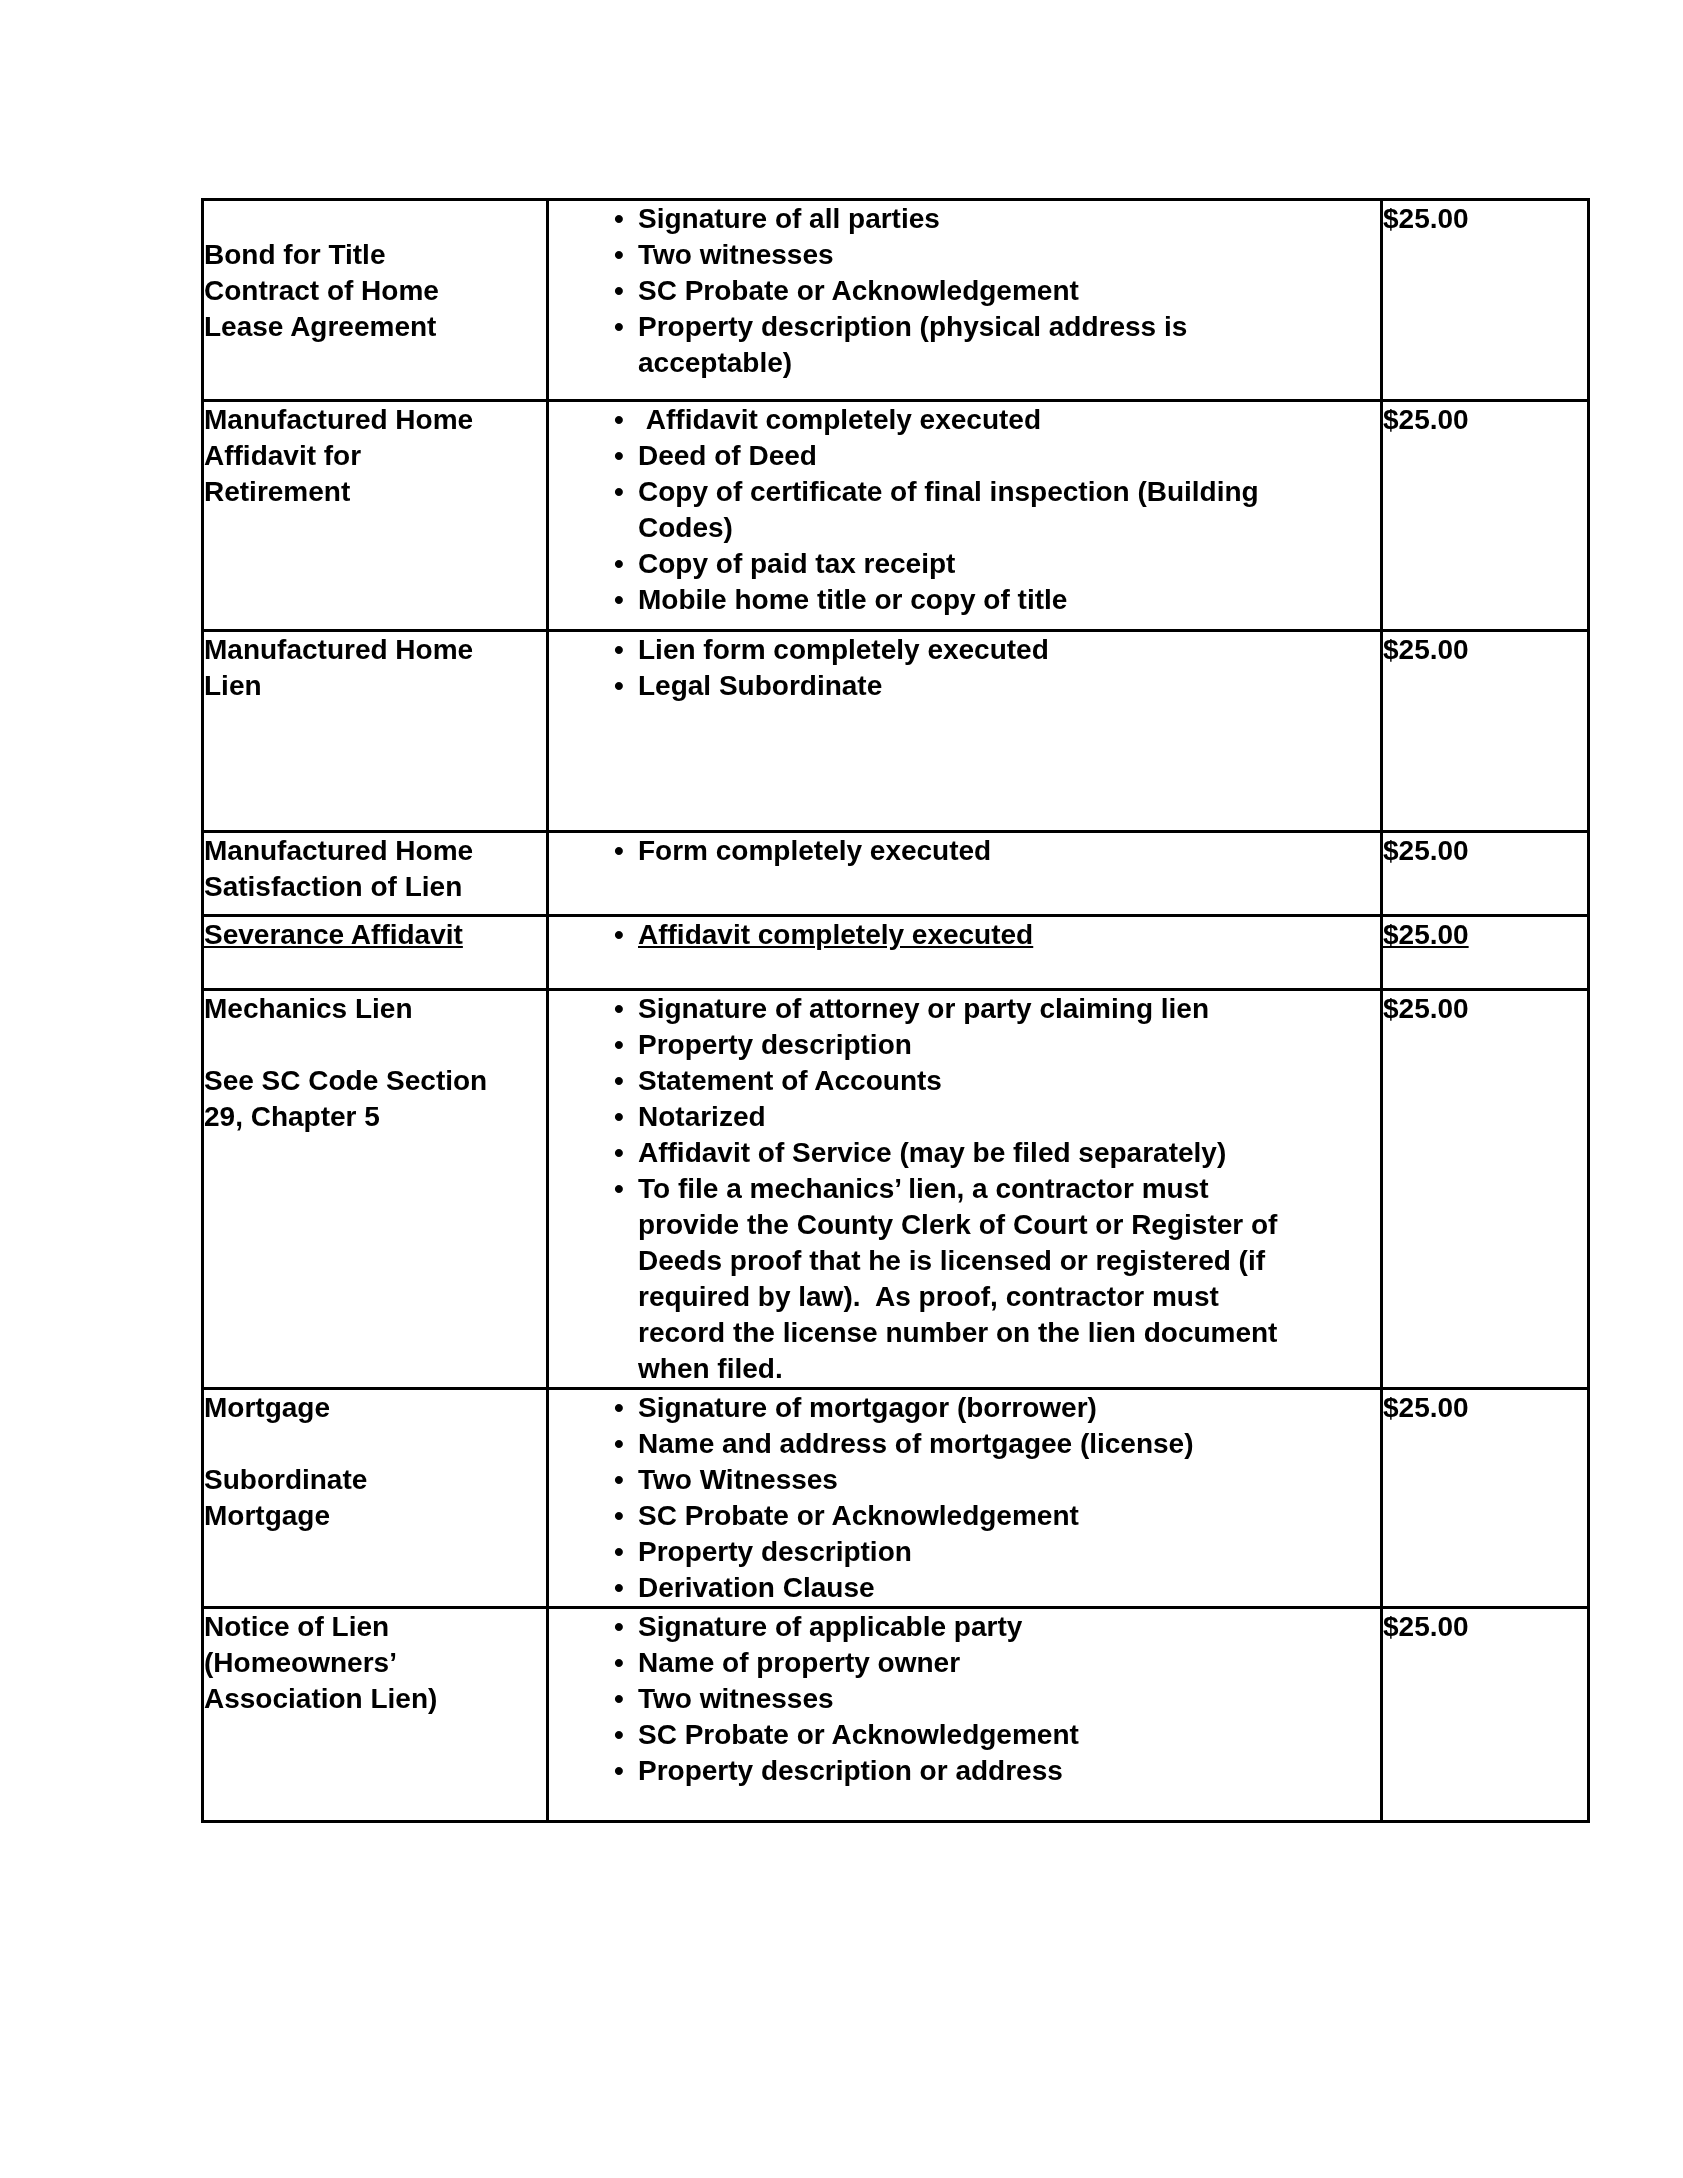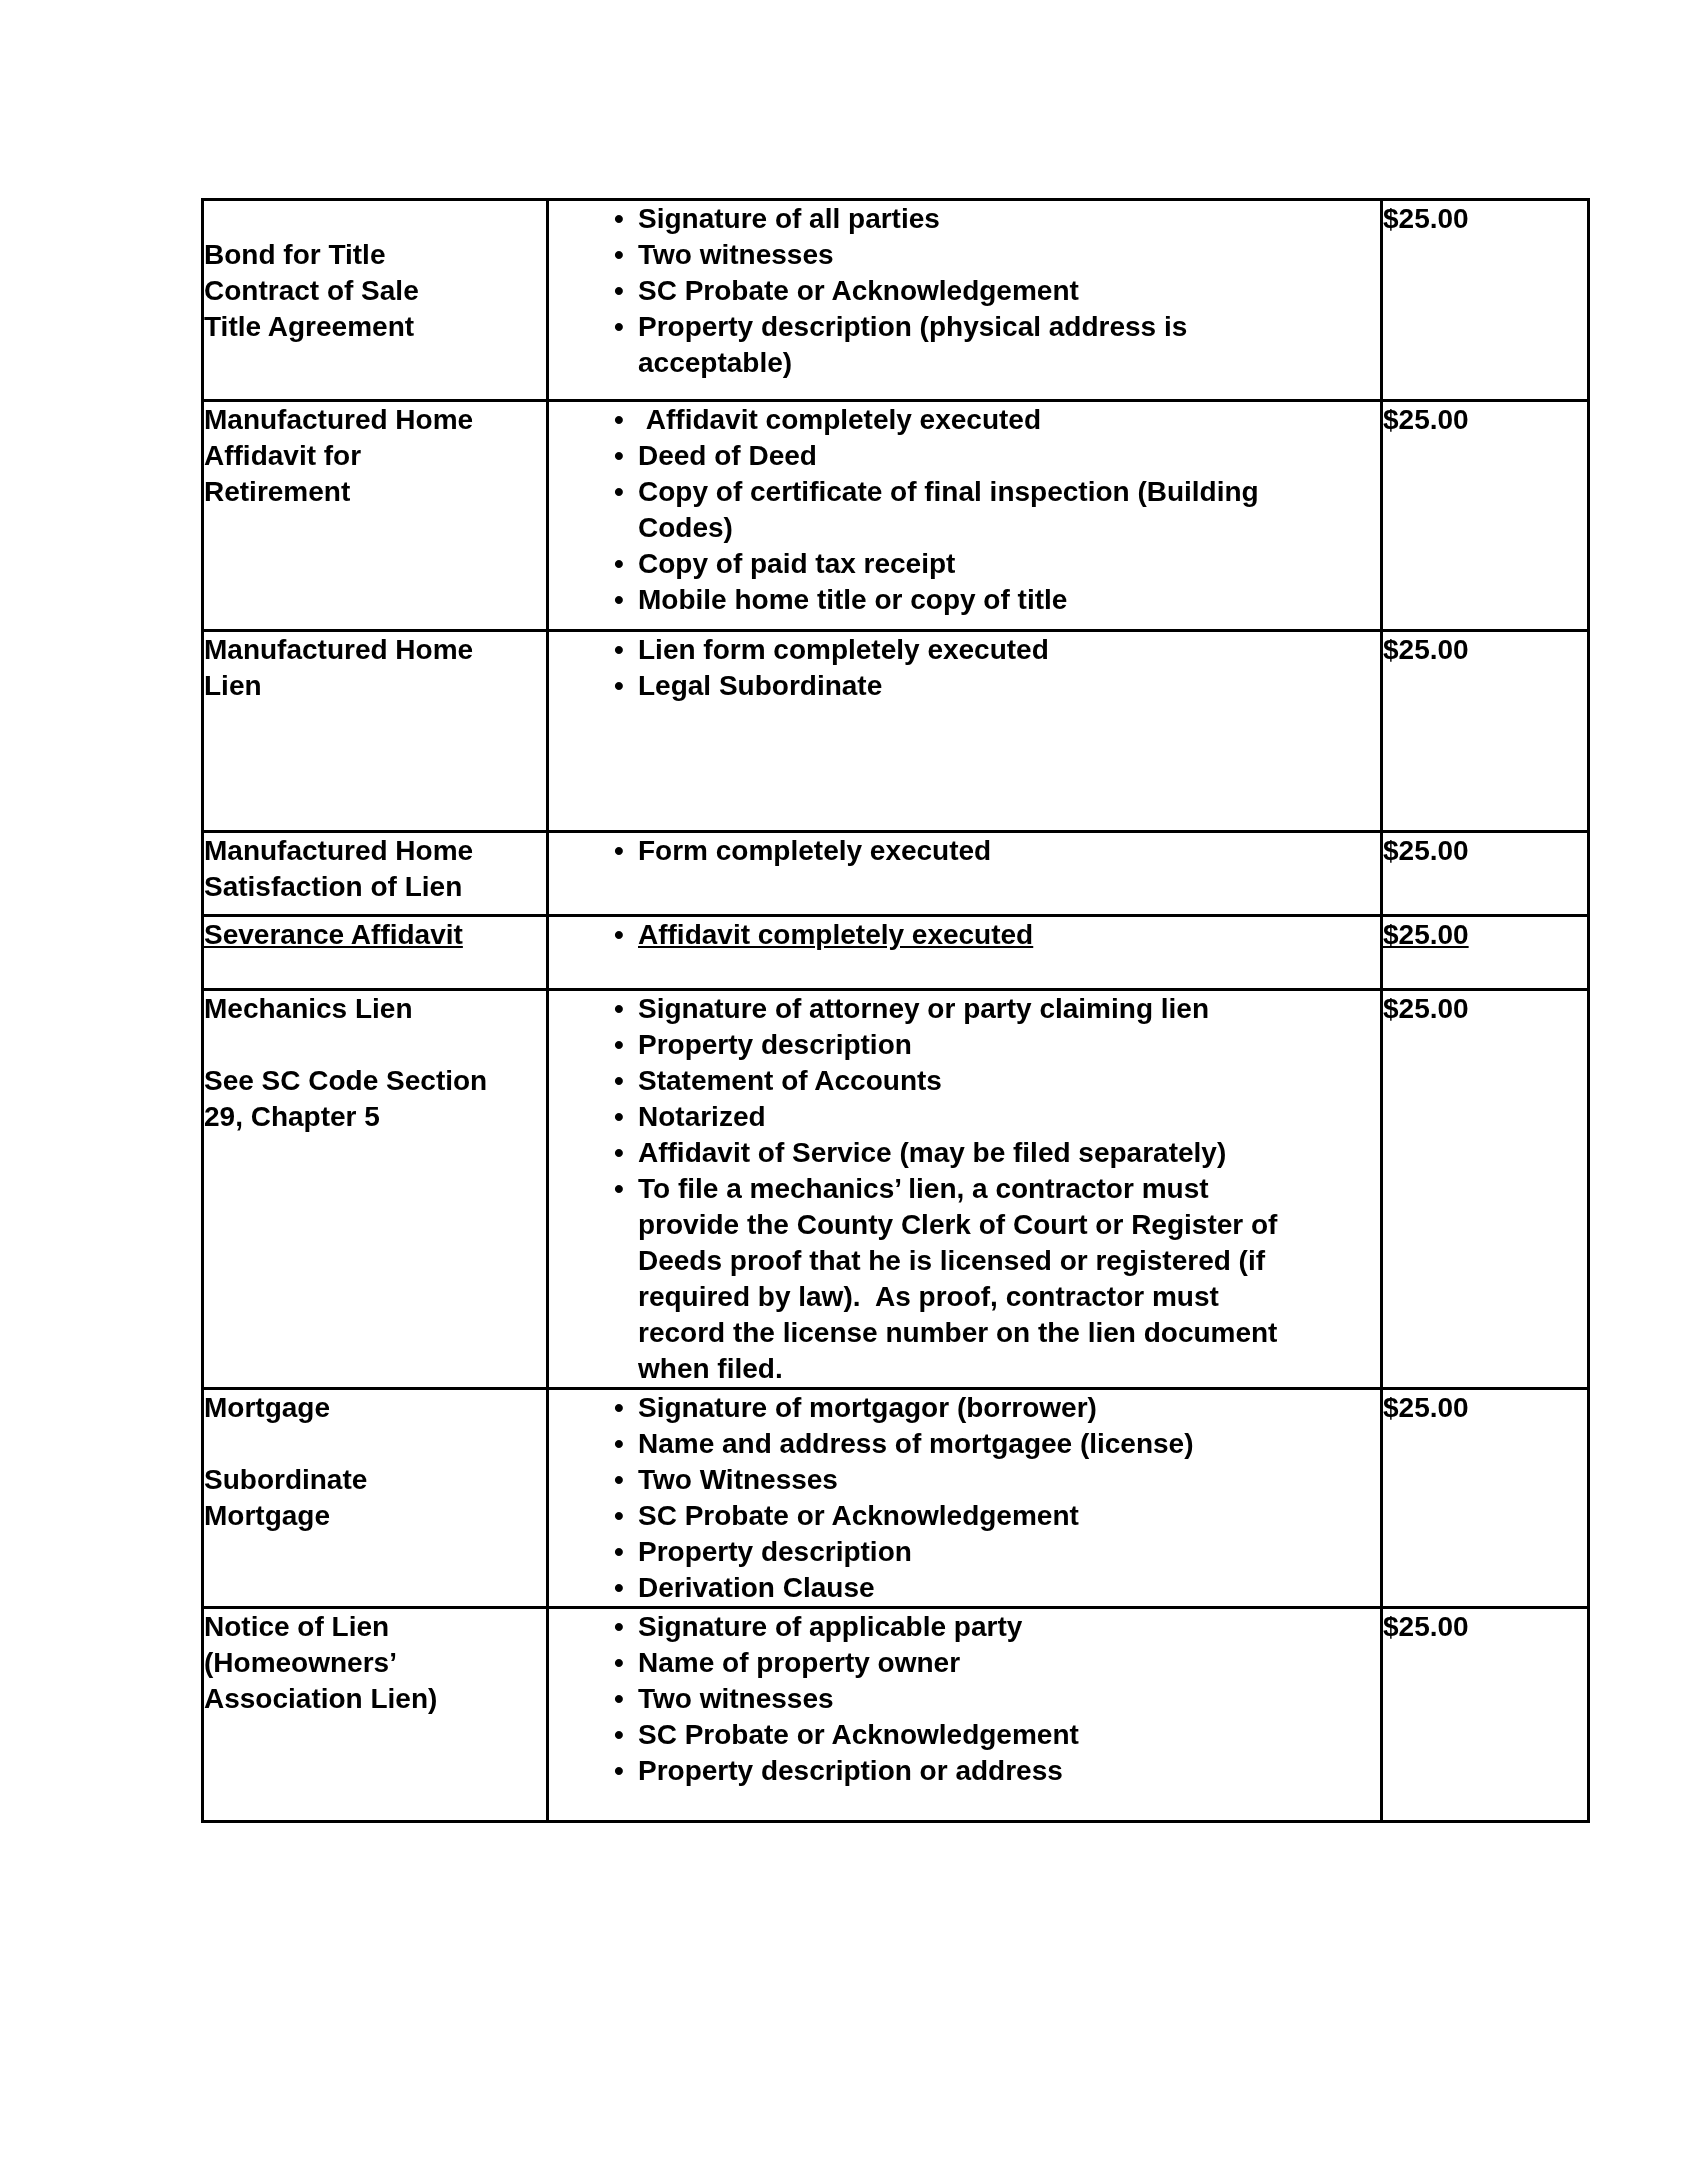--- a/index.html
+++ b/index.html
@@ -66,22 +66,22 @@
     <colgroup>
       <col class="col-doc">
       <col class="col-req">
       <col class="col-fee">
     </colgroup>
     <tbody id="table-rows">
         <tr class="row-0">
           <td class="c1">
             <div class="line"></div>
             <div class="line">Bond for Title</div>
-            <div class="line">Contract of Sale</div>
-            <div class="line">Title Agreement</div>
+            <div class="line">Contract of Home</div>
+            <div class="line">Lease Agreement</div>
           </td>
           <td class="c2">
             <div class="bullets">
               <div class="bullet-item"><span class="bullet-glyph">•</span><span class="bullet-text">Signature of all parties</span></div>
               <div class="bullet-item"><span class="bullet-glyph">•</span><span class="bullet-text">Two witnesses</span></div>
               <div class="bullet-item"><span class="bullet-glyph">•</span><span class="bullet-text">SC Probate or Acknowledgement</span></div>
               <div class="bullet-item"><span class="bullet-glyph">•</span><span class="bullet-text">Property description (physical address is
 acceptable)</span></div>
             </div>
           </td>

